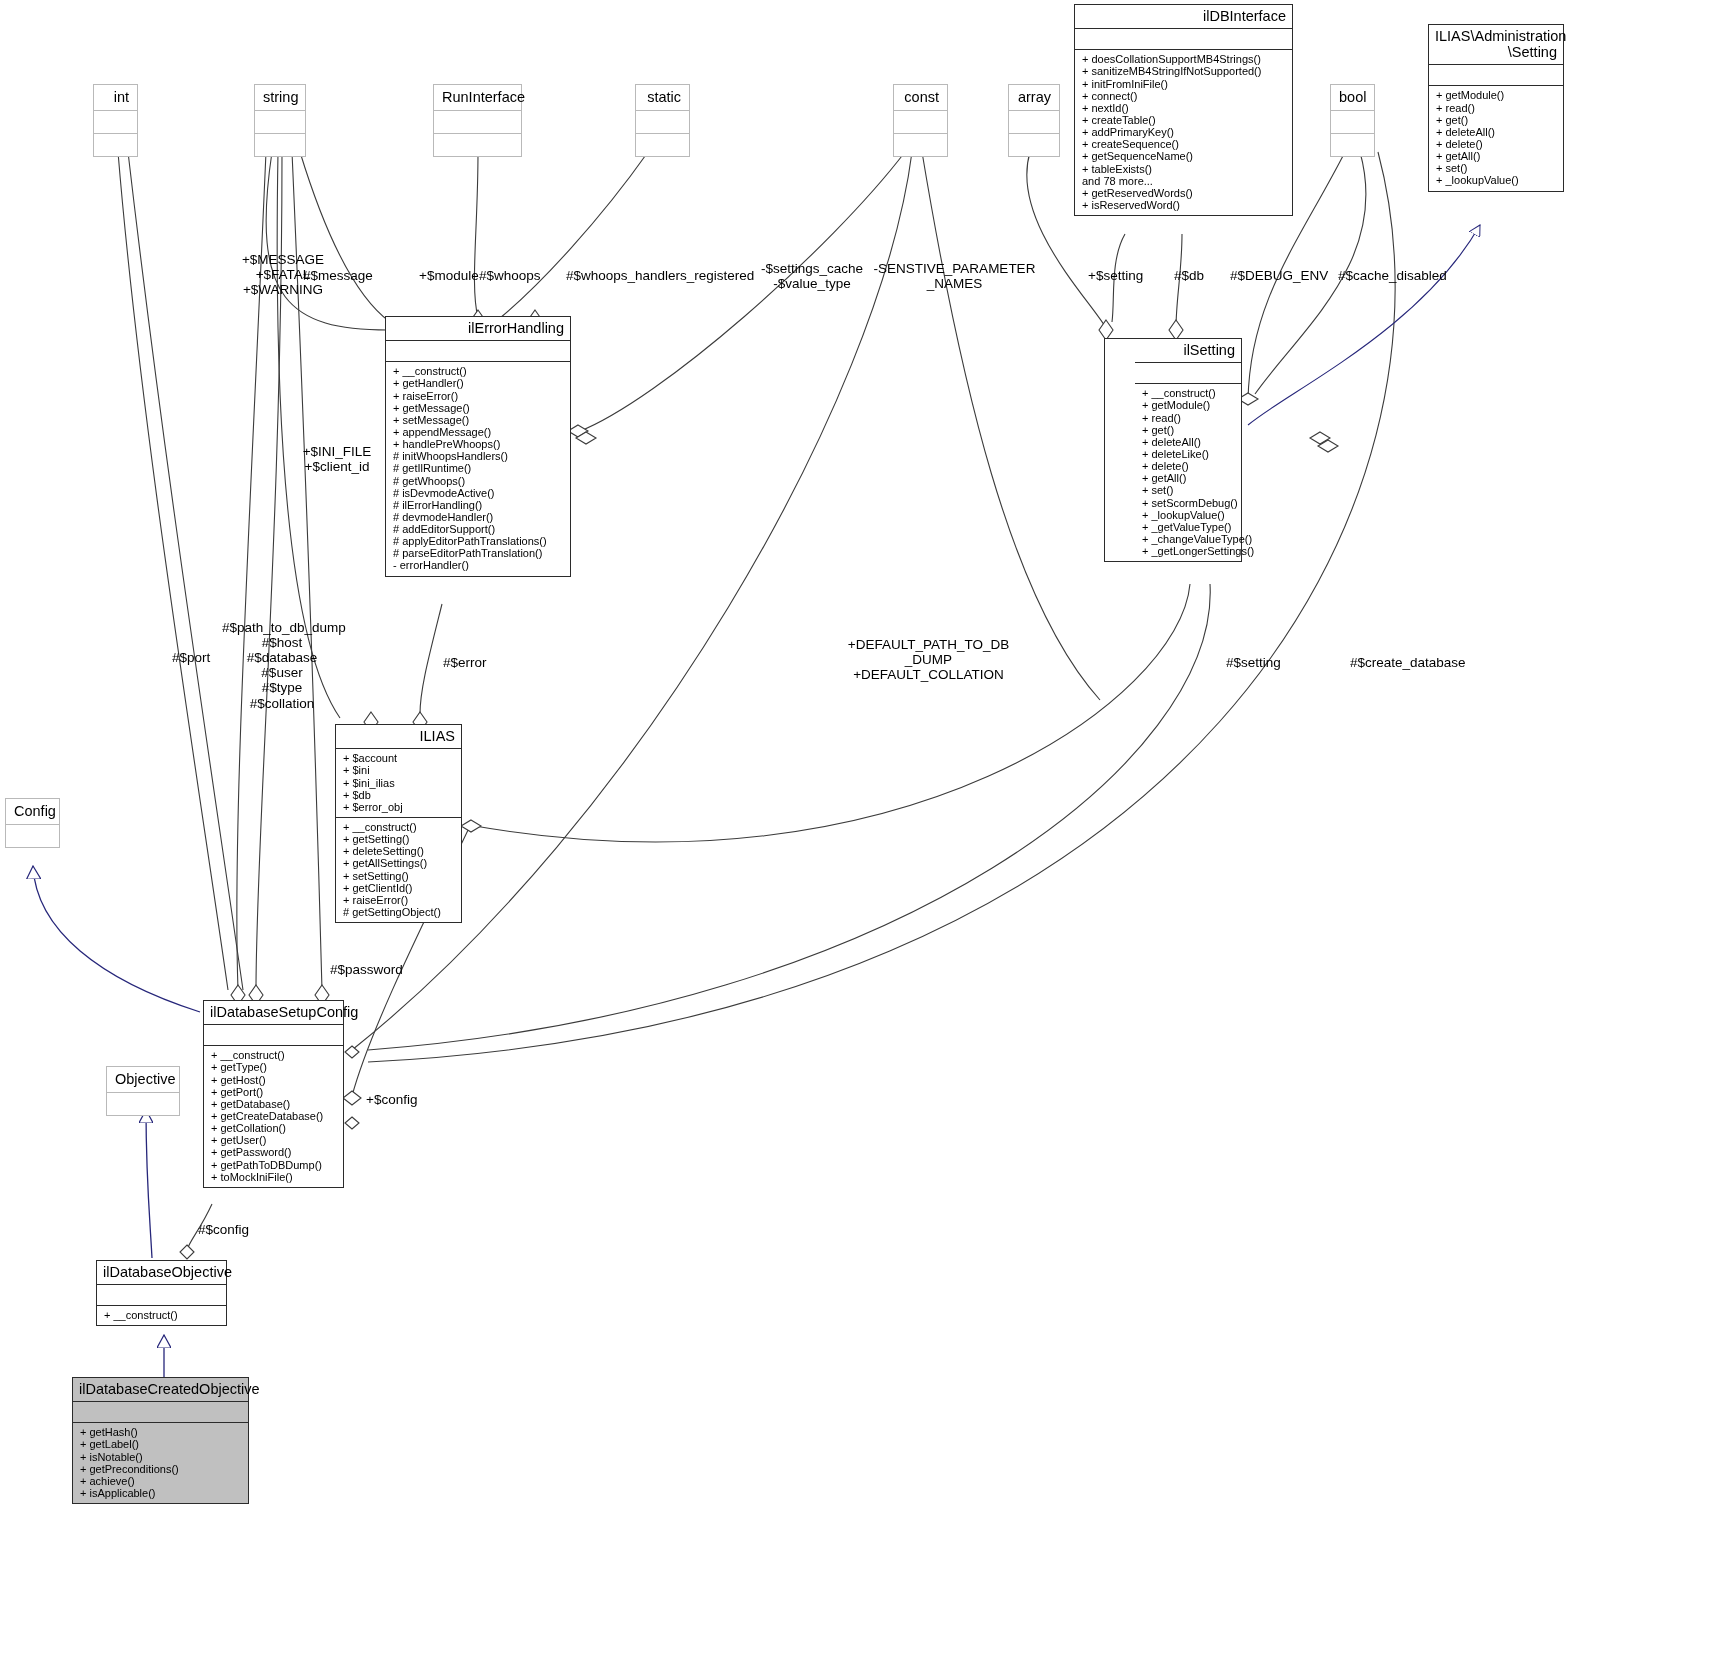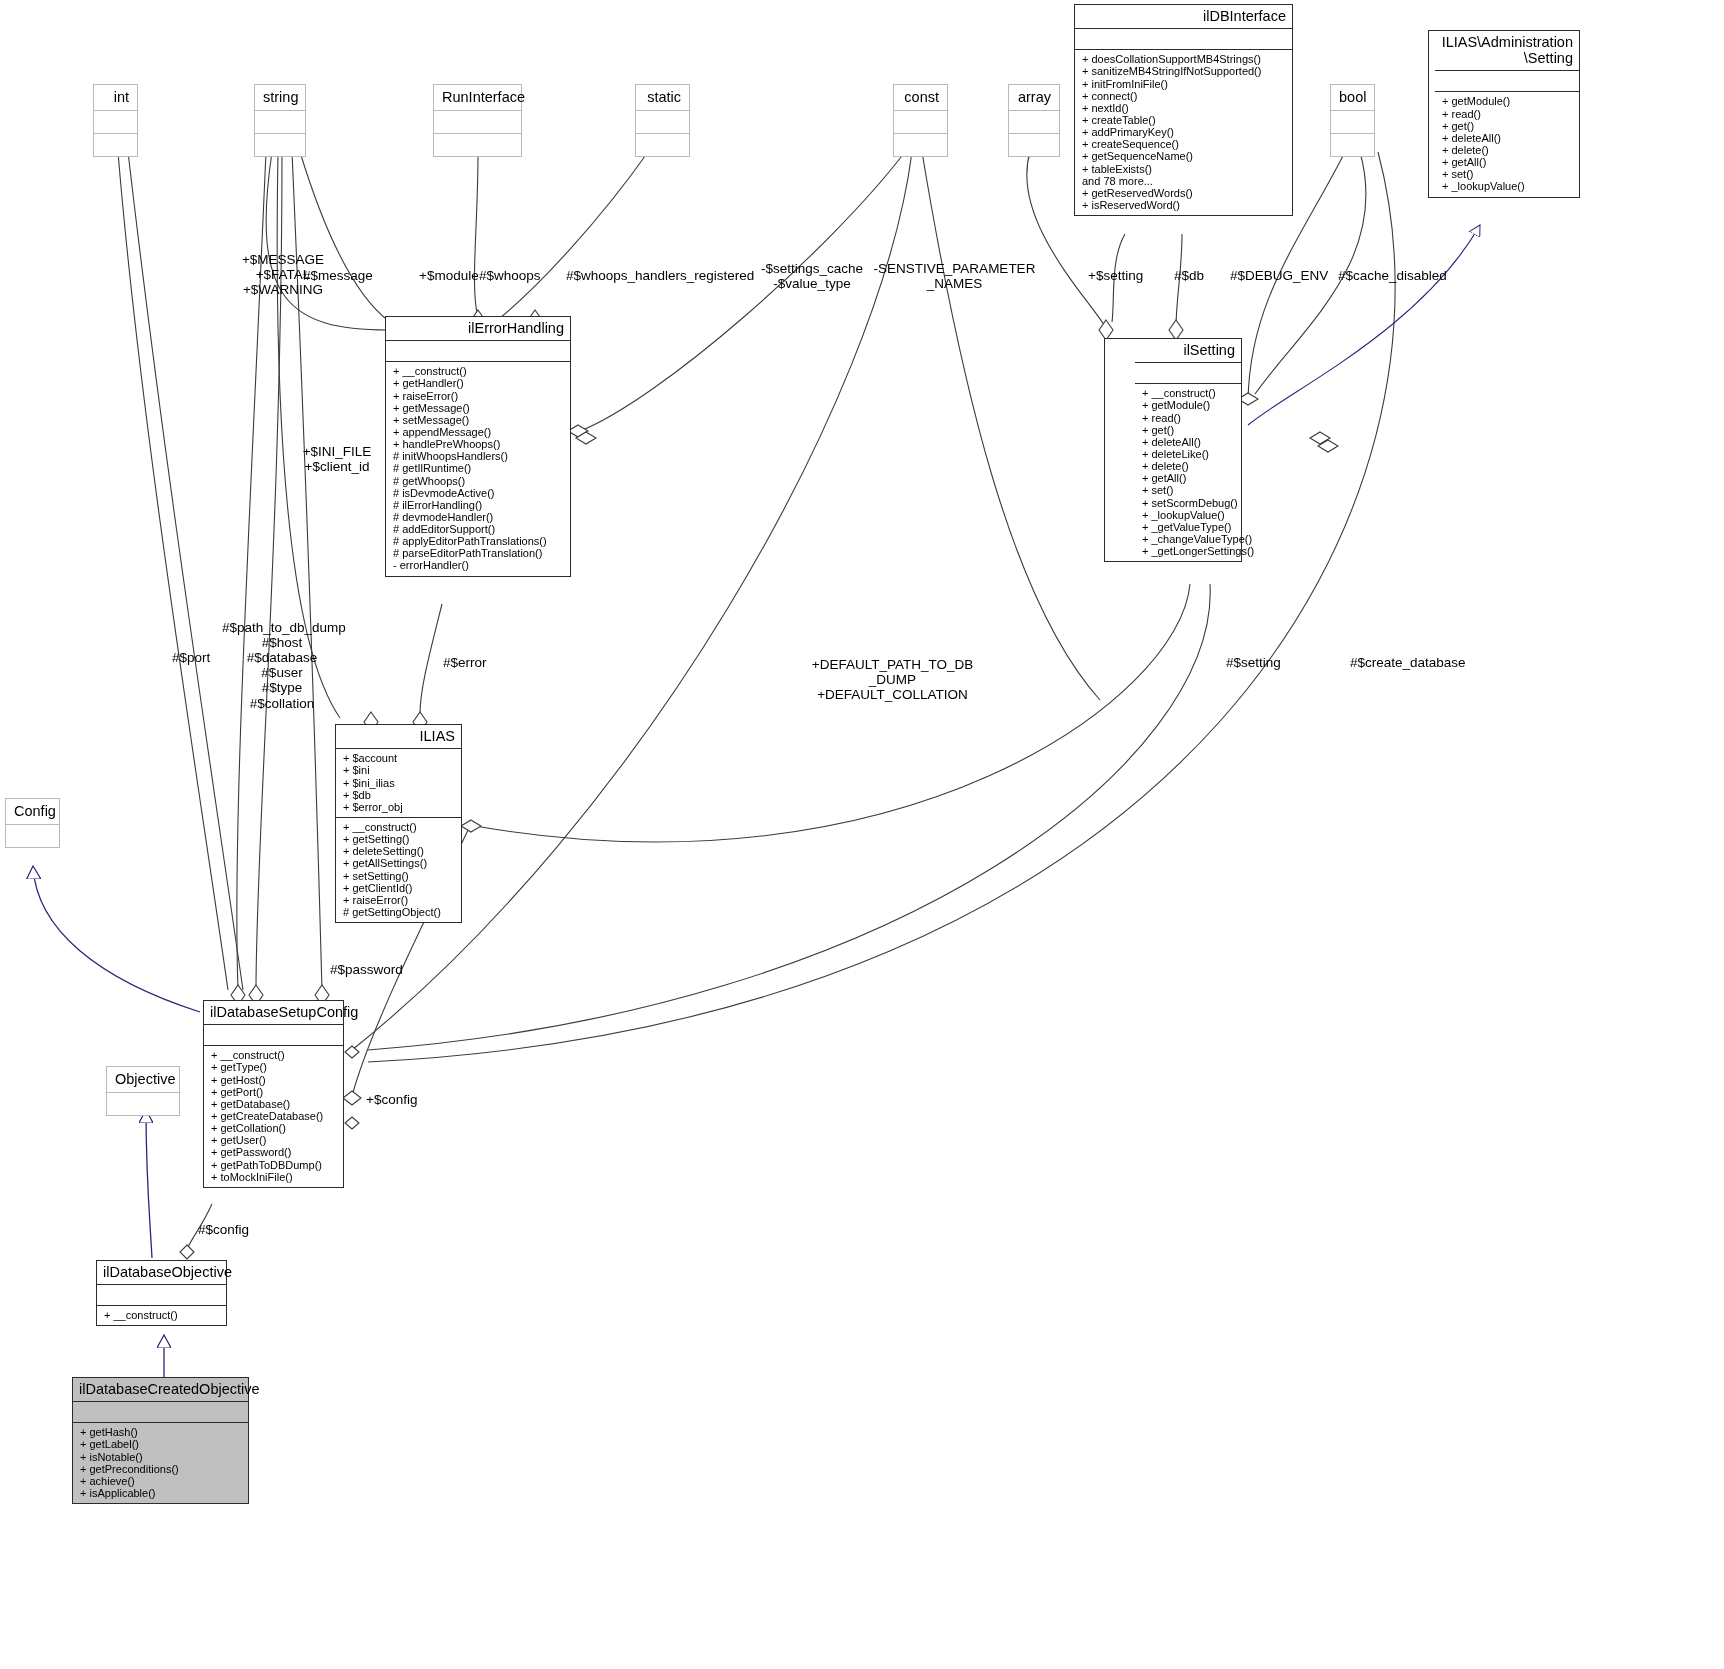--- a/index.html
+++ b/index.html
@@ -198,21 +198,21 @@
       <div class="ln">+ addPrimaryKey()</div>
       <div class="ln">+ createSequence()</div>
       <div class="ln">+ getSequenceName()</div>
       <div class="ln">+ tableExists()</div>
       <div class="ln">and 78 more...</div>
       <div class="ln">+ getReservedWords()</div>
       <div class="ln">+ isReservedWord()</div>
     </div>
   </div>
 
-  <div class="node class-node" style="left:1428px;top:30px;width:152px;padding-left:6px;">
+  <div class="node class-node" style="left:1428px;top:24px;width:136px;">
     <div class="title">ILIAS\Administration
 \Setting</div>
     <div class="attrs empty"></div>
     <div class="ops">
       <div class="ln">+ getModule()</div>
       <div class="ln">+ read()</div>
       <div class="ln">+ get()</div>
       <div class="ln">+ deleteAll()</div>
       <div class="ln">+ delete()</div>
       <div class="ln">+ getAll()</div>
@@ -346,21 +346,21 @@
 +$client_id</div>
   <div class="elabel c" style="left:222px;top:620px;width:120px;">#$path_to_db_dump
 #$host
 #$database
 #$user
 #$type
 #$collation</div>
   <div class="elabel l" style="left:172px;top:650px;width:70px;">#$port</div>
   <div class="elabel l" style="left:443px;top:655px;width:70px;">#$error</div>
 
-  <div class="elabel c" style="left:810px;top:637px;width:165px;margin-top:20px;">+DEFAULT_PATH_TO_DB
+  <div class="elabel c" style="left:846px;top:637px;width:165px;">+DEFAULT_PATH_TO_DB
 _DUMP
 +DEFAULT_COLLATION</div>
   <div class="elabel l" style="left:1226px;top:655px;width:90px;">#$setting</div>
   <div class="elabel l" style="left:1350px;top:655px;width:140px;">#$create_database</div>
 
   <div class="elabel l" style="left:330px;top:962px;width:110px;">#$password</div>
   <div class="elabel l" style="left:366px;top:1092px;width:80px;">+$config</div>
   <div class="elabel l" style="left:198px;top:1222px;width:90px;">#$config</div>
 
 </div>

